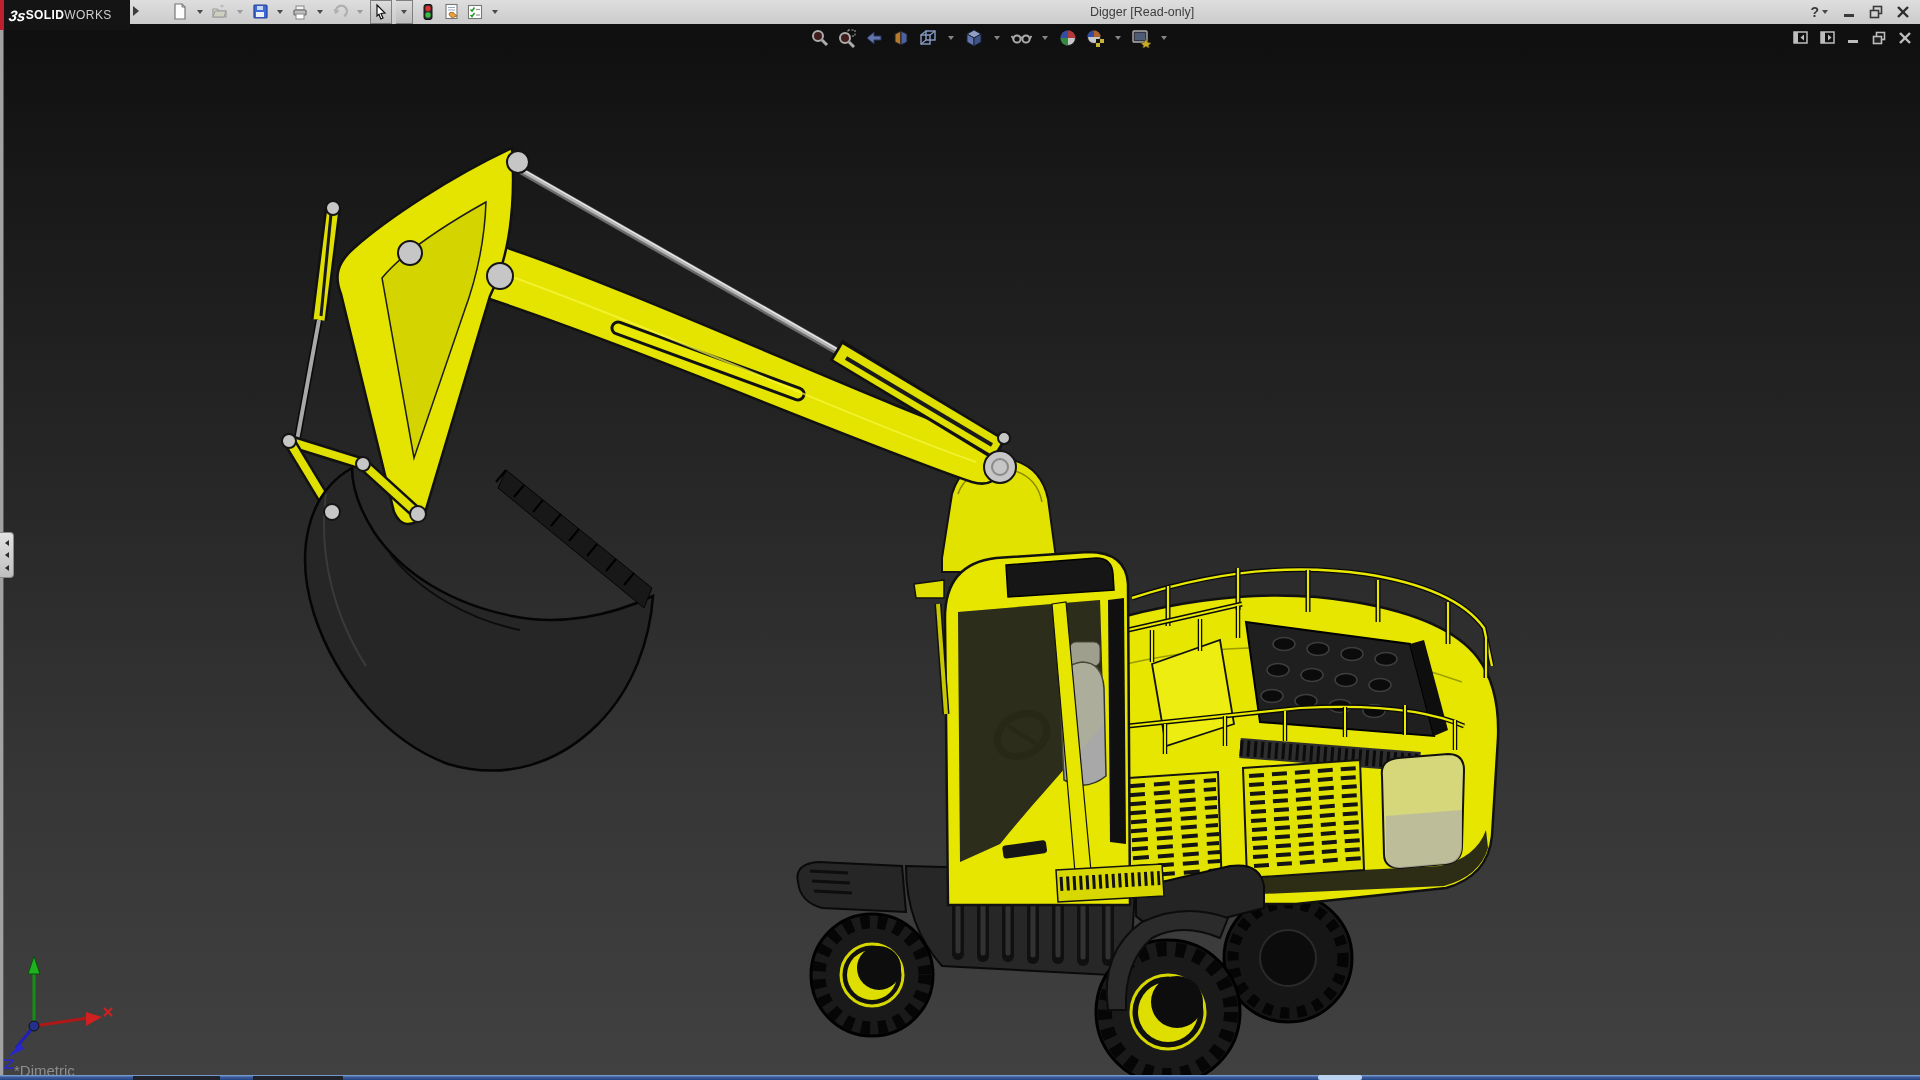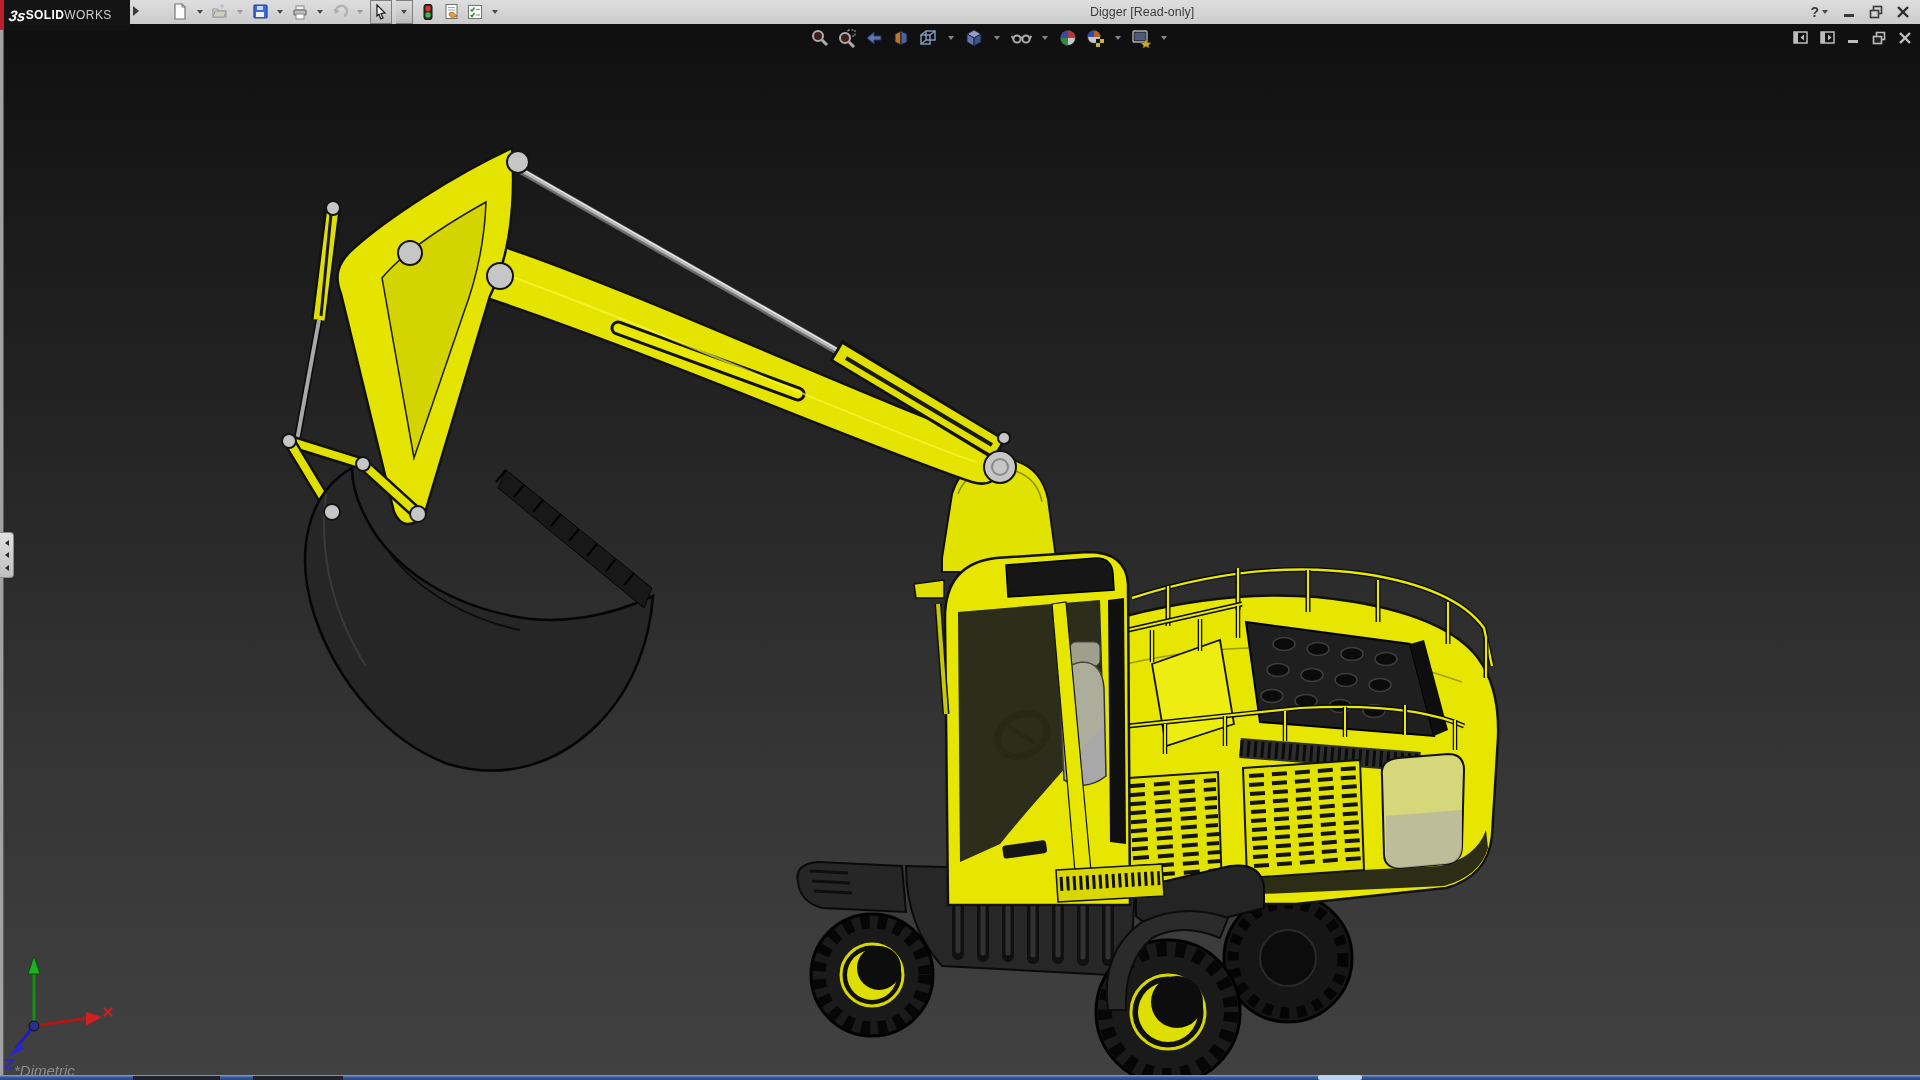--- a/index.html
+++ b/index.html
@@ -38,21 +38,21 @@
   .scene{position:absolute;left:0;top:0;width:1920px;height:1052px;}
   .vp-edge{position:absolute;left:0;top:0;width:3px;height:1052px;background:#a2a2a2;border-right:1px solid #5c5c5c;}
   .splitter{position:absolute;left:0;top:508px;width:13px;height:44px;background:linear-gradient(#e2e2e2,#bfbfbf);
             border:1px solid #8a8a8a;border-left:none;border-radius:0 4px 4px 0;
             display:flex;flex-direction:column;justify-content:space-evenly;align-items:center;}
   .splitter i{width:0;height:0;border-top:3.5px solid transparent;border-bottom:3.5px solid transparent;
               border-right:4.5px solid #2a2a2a;}
   .headsup{position:absolute;left:810px;top:4px;display:flex;align-items:center;gap:7px;opacity:.85;}
   .hbtn{display:flex;align-items:center;}
   .doc-controls{position:absolute;right:8px;top:7px;display:flex;align-items:center;gap:11px;}
-  .orientation{position:absolute;left:14px;top:1038px;font-size:15px;color:#8d8d8d;z-index:3;font-style:italic;}
+  .orientation{position:absolute;left:14px;top:1038px;font-size:15px;color:#8d8d8d;z-index:3;}
 
   
   .taskbar{position:absolute;left:0;bottom:0;width:1920px;height:5px;z-index:10;
            background:linear-gradient(#86a8d8,#3a5a9d 45%,#25477f);}
   .taskbar .seg-dark{position:absolute;top:1px;height:4px;background:#20242a;}
   .taskbar .seg-light{position:absolute;top:0;height:5px;background:#bad1ef;border-radius:2px;}
 </style>
 </head>
 <body>
 

